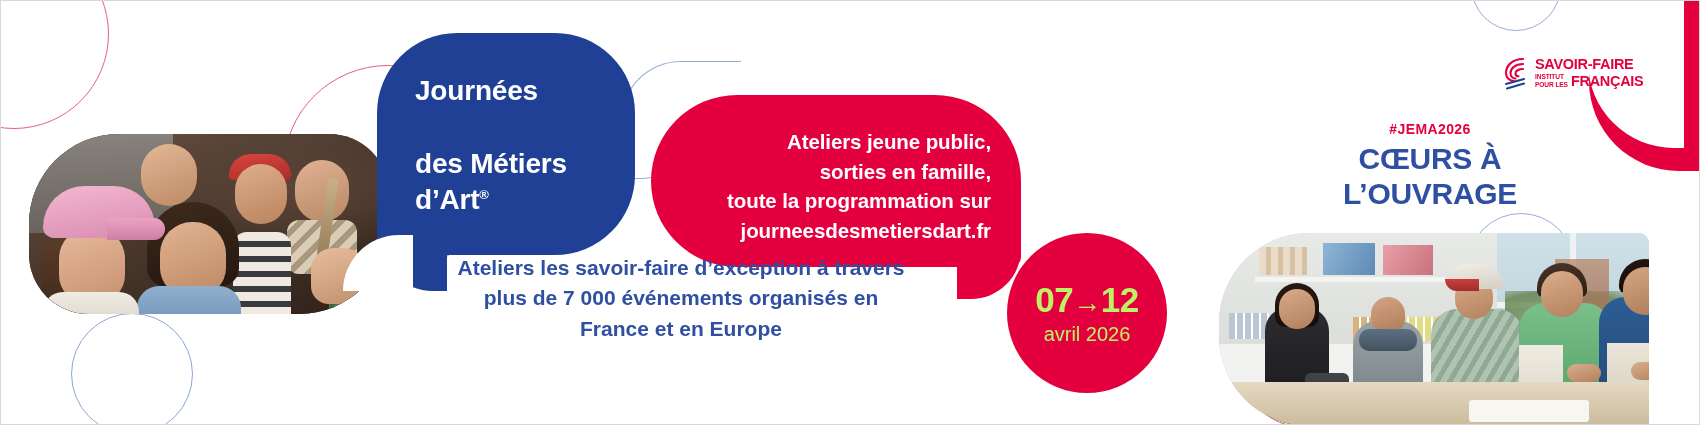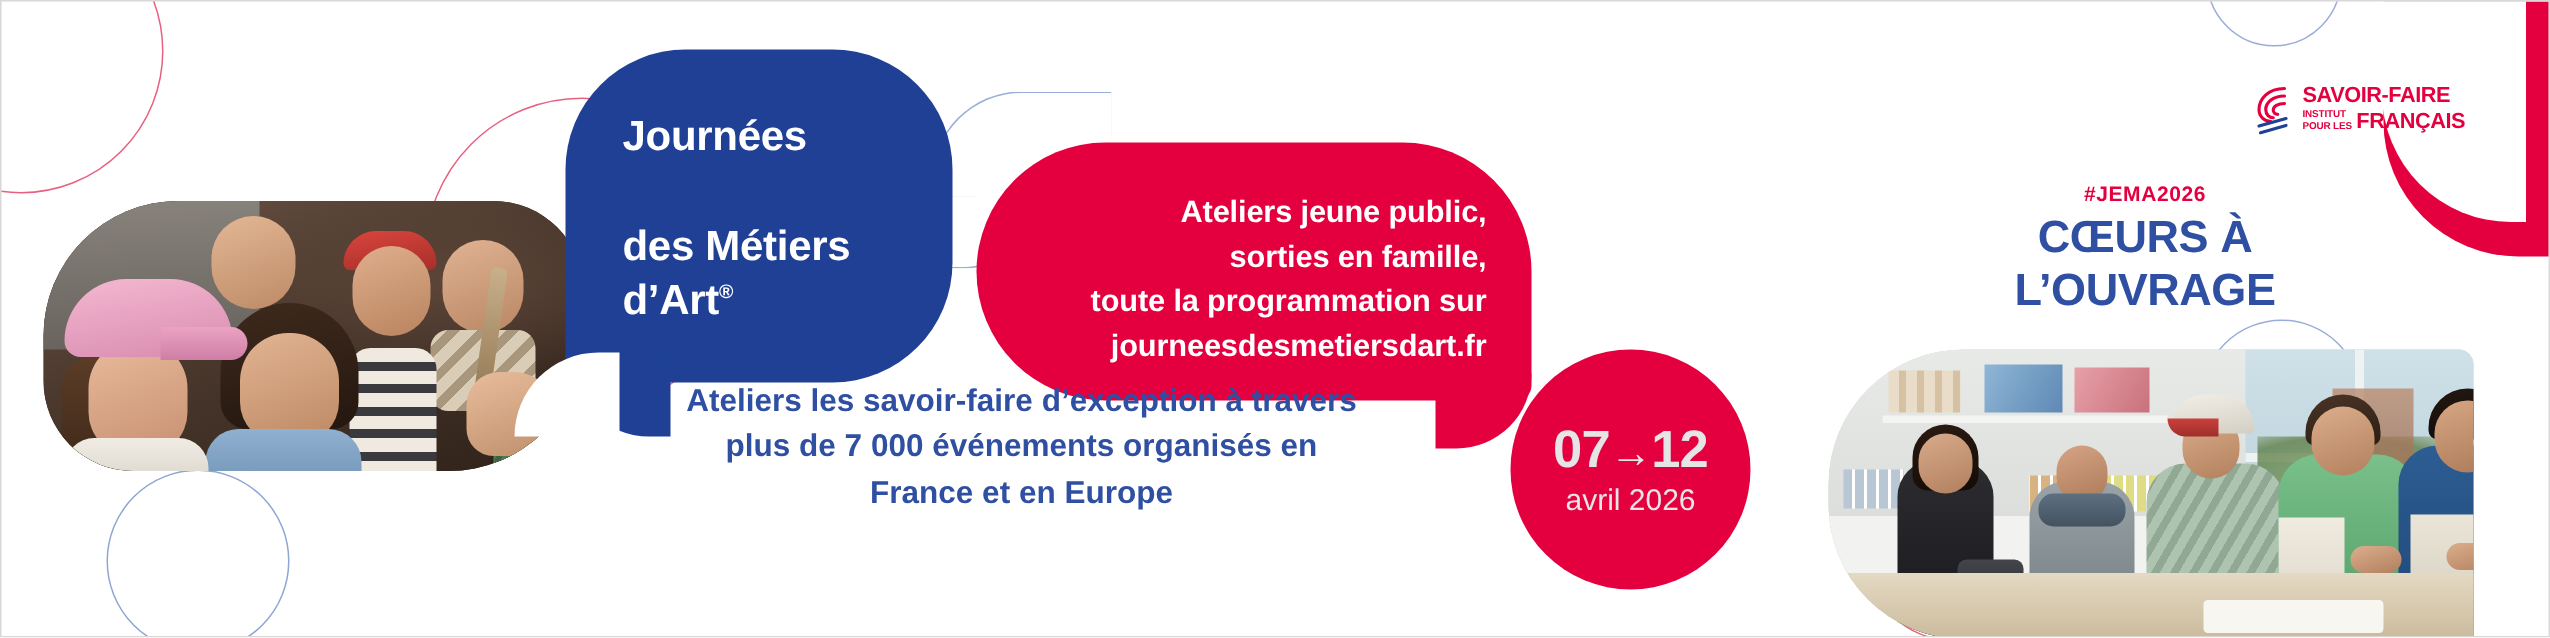--- a/index.html
+++ b/index.html
@@ -145,21 +145,21 @@
     text-align:center; color:#2F4FA2;
     font-size:21px; font-weight:bold; line-height:1.45;
     z-index:8;
   }
 
   
   .date-circle {
     position:absolute; left:1006px; top:232px; width:160px; height:160px;
     background:#E4003F; border-radius:50%;
     display:flex; flex-direction:column; align-items:center; justify-content:center;
-    z-index:9; color:#e5e5e5;
+    z-index:9; color:#bef264;
   }
   .date-range { font-size:35px; font-weight:bold; letter-spacing:-0.5px; line-height:1; }
   .date-range .arrow { font-size:28px; }
   .date-month { font-size:20px; font-weight:400; margin-top:7px; line-height:1; }
 
   
   .right-panel { position:absolute; left:1190px; top:0; width:510px; height:425px; }
   .corner-pink {
     position:absolute; right:0; top:0; width:112px; height:170px;
     background:#E4003F; border-radius:0 0 0 90px;

